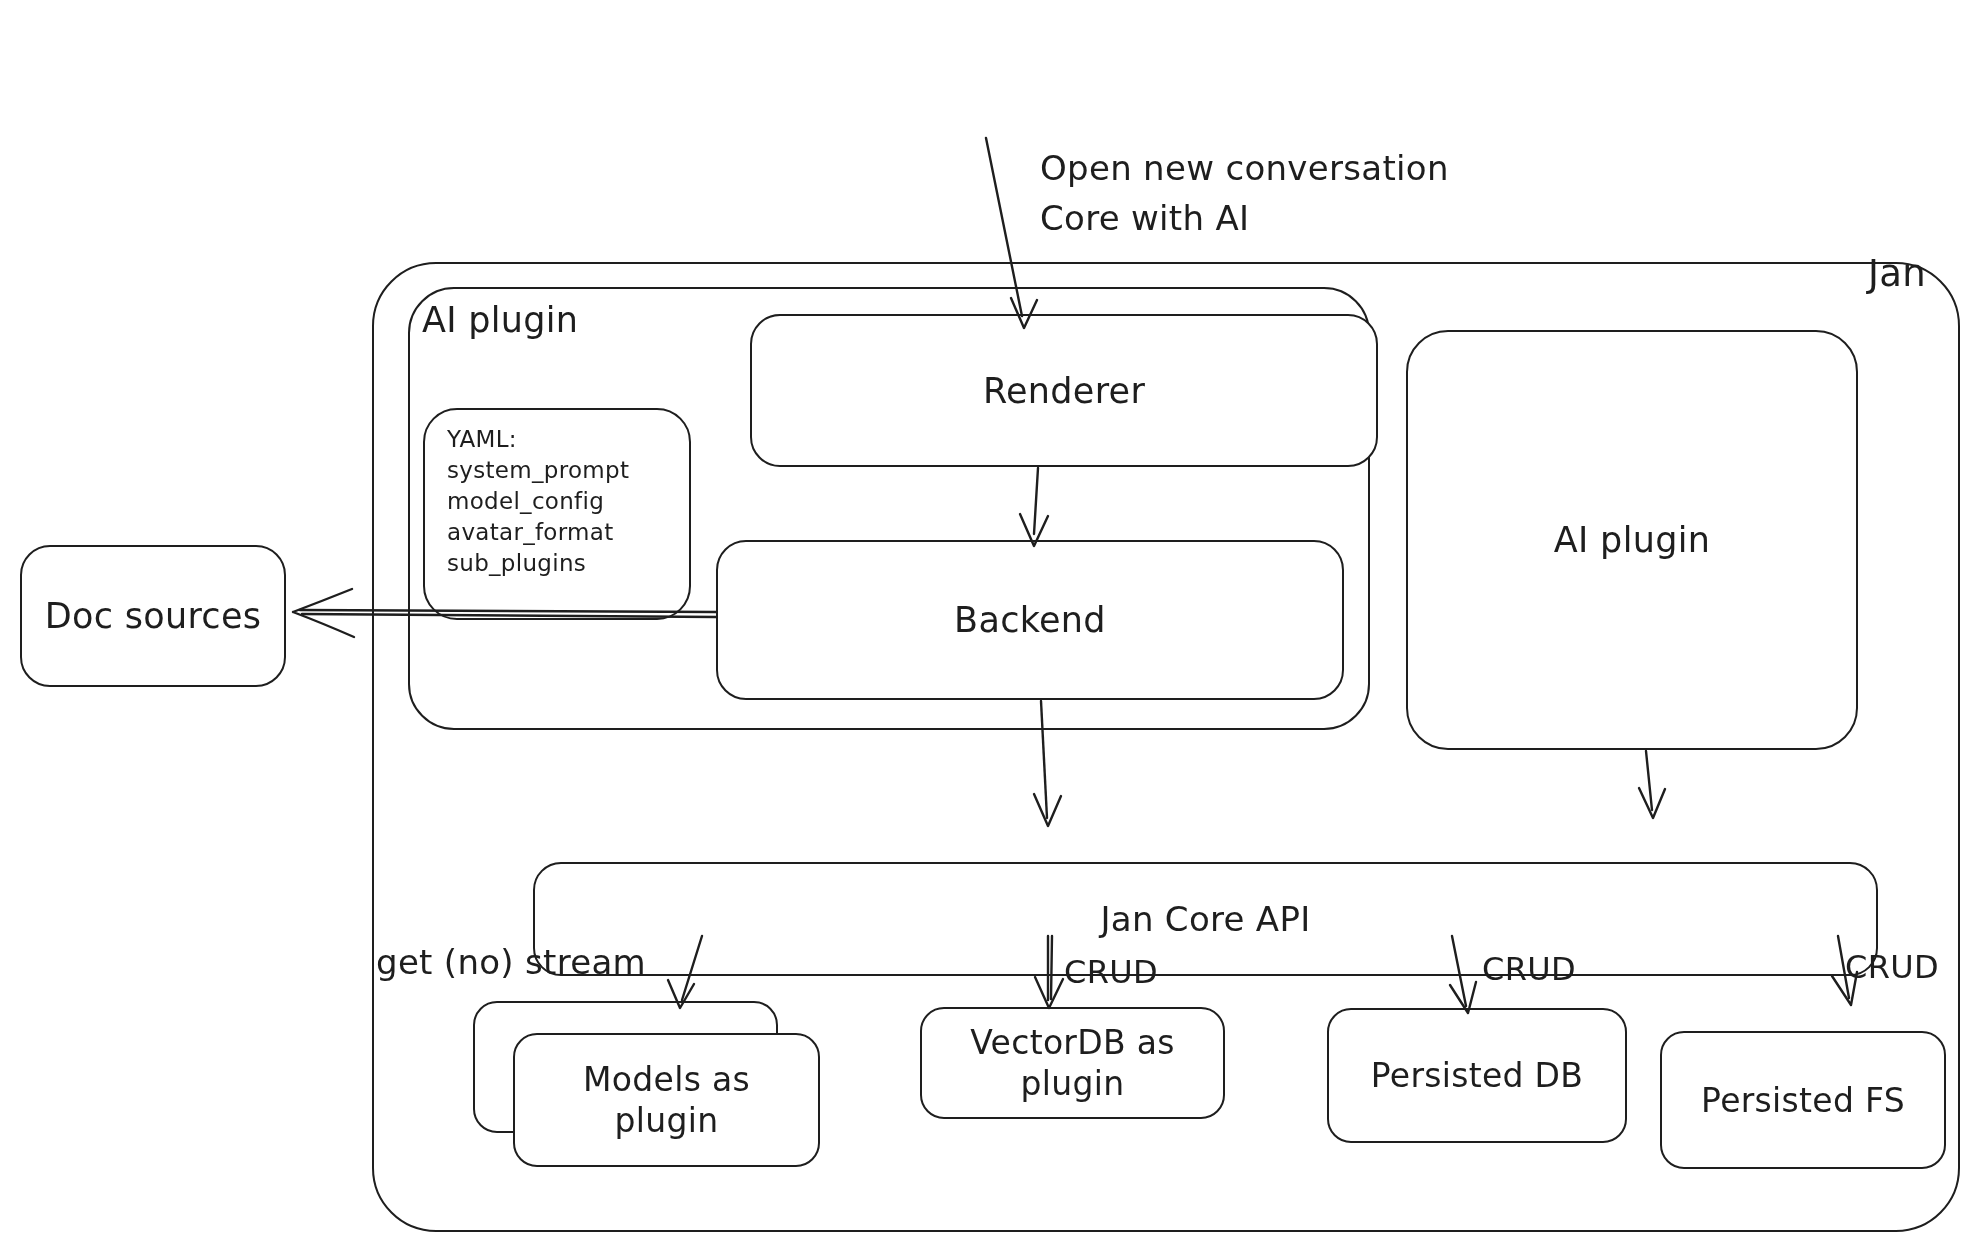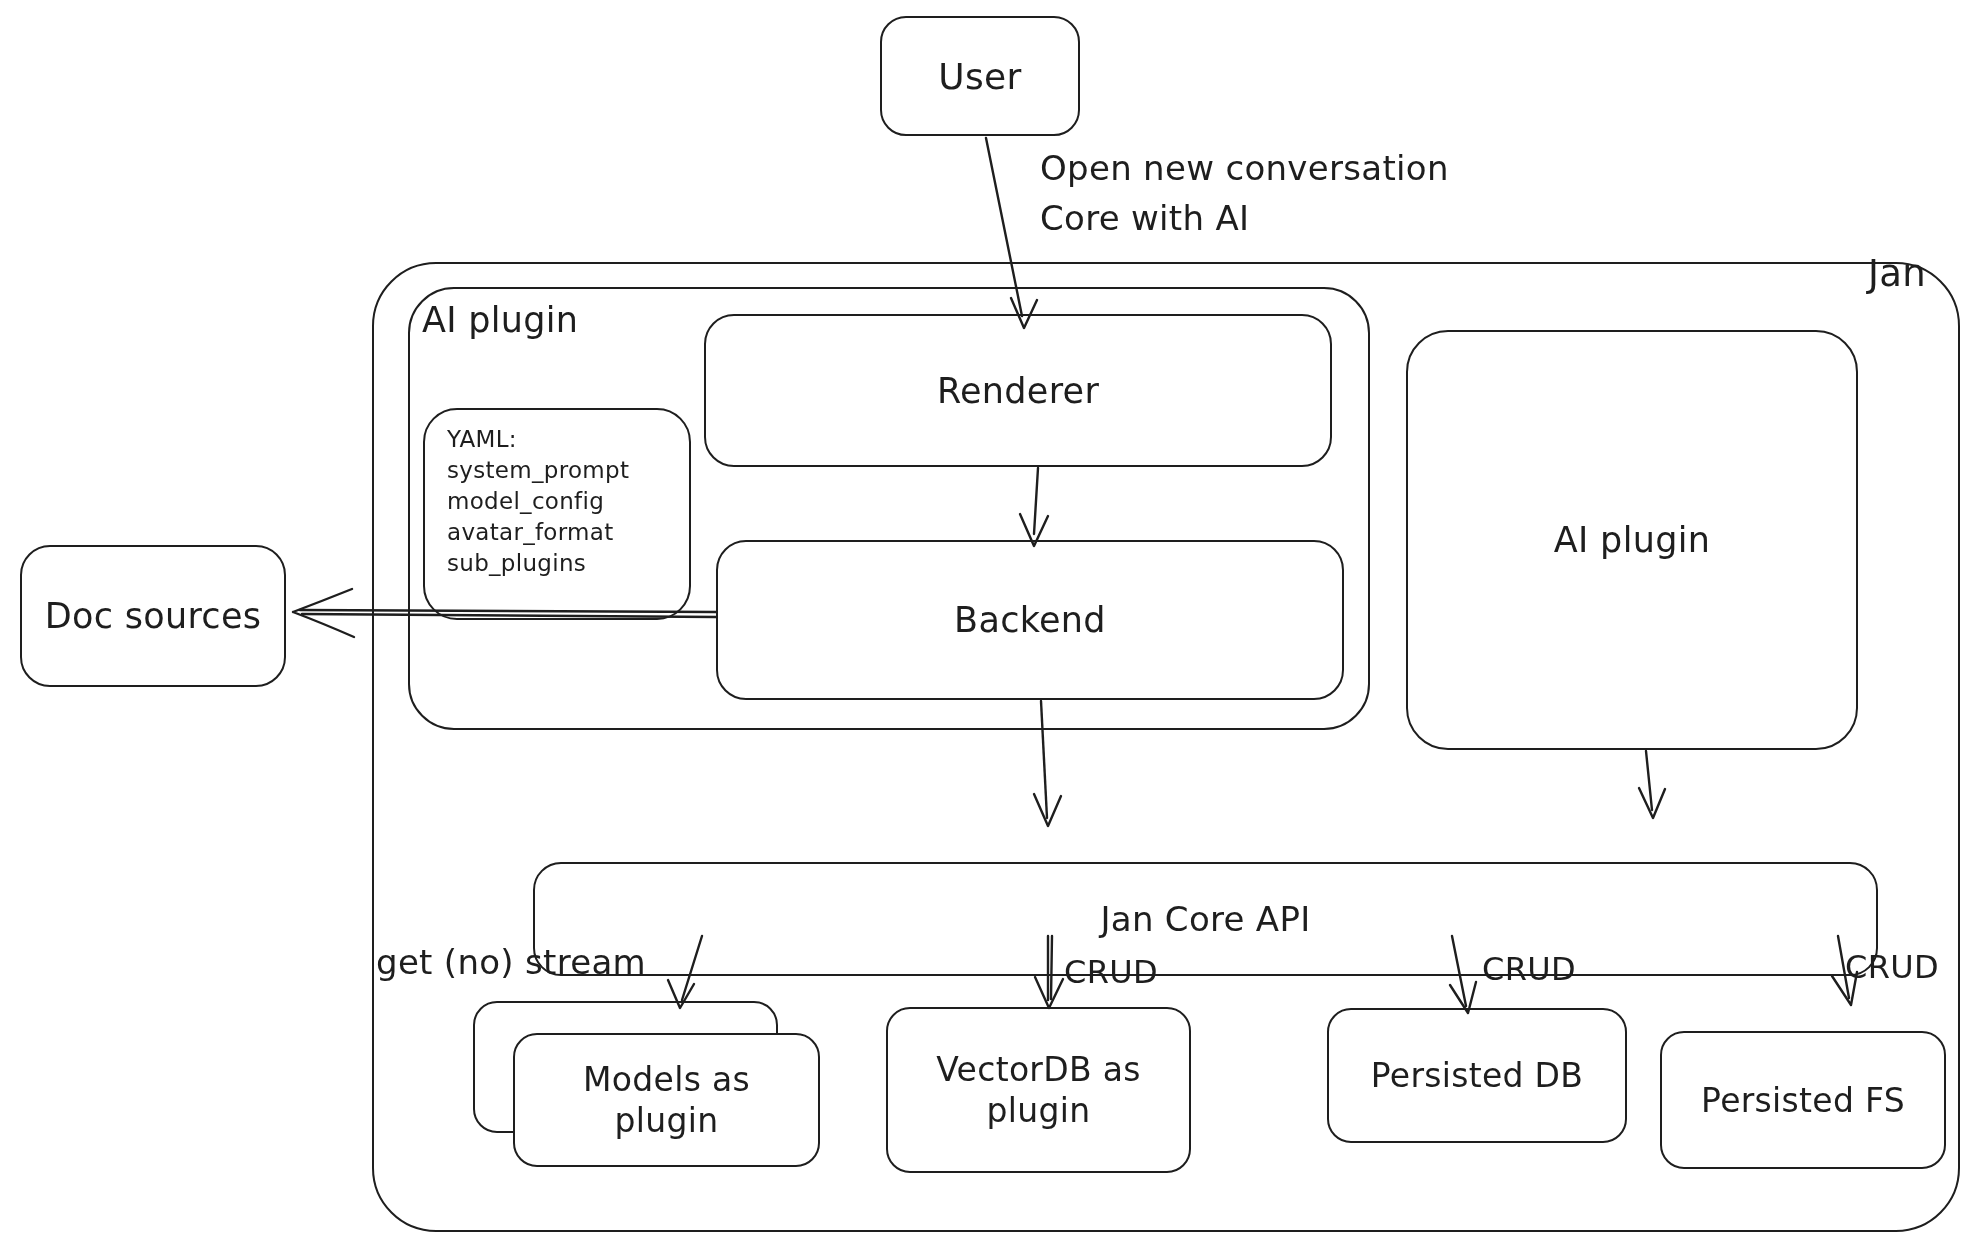--- a/index.html
+++ b/index.html
@@ -23,25 +23,22 @@
 <body>
 
 <div class="canvas">
 
   <div class="box container" style="left:372px;top:262px;width:1588px;height:970px;border-radius:64px;"></div>
   <div class="lbl" style="left:1868px;top:252px;font-size:37px;">Jan</div>
 
   <div class="box container" style="left:408px;top:287px;width:962px;height:443px;border-radius:46px;"></div>
   <div class="lbl" style="left:422px;top:300px;font-size:35px;">AI plugin</div>
 
-  <div class="box" style="left:880px;top:16px;width:200px;height:120px;border-radius:26px;font-size:36px;">
-    <span>User</span>
-  </div>
 
-  <div class="box" style="left:704px;top:314px;width:628px;height:153px;border-radius:30px;font-size:35px;">
+  <div class="box" style="left:750px;top:314px;width:628px;height:153px;border-radius:30px;font-size:35px;">
     <span>Renderer</span>
   </div>
 
   <div class="box yaml" style="left:423px;top:408px;width:268px;height:212px;border-radius:34px;">
     <span>YAML:</span>
     <span>system_prompt</span>
     <span>model_config</span>
     <span>avatar_format</span>
     <span>sub_plugins</span>
   </div>
@@ -60,21 +57,21 @@
 
   <div class="box" style="left:533px;top:862px;width:1345px;height:114px;border-radius:28px;font-size:34px;">
     <span>Jan Core API</span>
   </div>
 
   <div class="box" style="left:473px;top:1001px;width:305px;height:132px;border-radius:24px;"></div>
   <div class="box" style="left:513px;top:1033px;width:307px;height:134px;border-radius:24px;font-size:33px;">
     <span class="wrap2">Models as plugin</span>
   </div>
 
-  <div class="box" style="left:886px;top:1007px;width:305px;height:166px;border-radius:24px;font-size:33px;">
+  <div class="box" style="left:920px;top:1007px;width:305px;height:112px;border-radius:24px;font-size:33px;">
     <span class="wrap2">VectorDB as plugin</span>
   </div>
 
   <div class="box" style="left:1327px;top:1008px;width:300px;height:135px;border-radius:24px;font-size:33px;">
     <span>Persisted DB</span>
   </div>
 
   <div class="box" style="left:1660px;top:1010px;width:286px;height:138px;border-radius:24px;font-size:33px;margin-top:21px;">
     <span>Persisted FS</span>
   </div>

